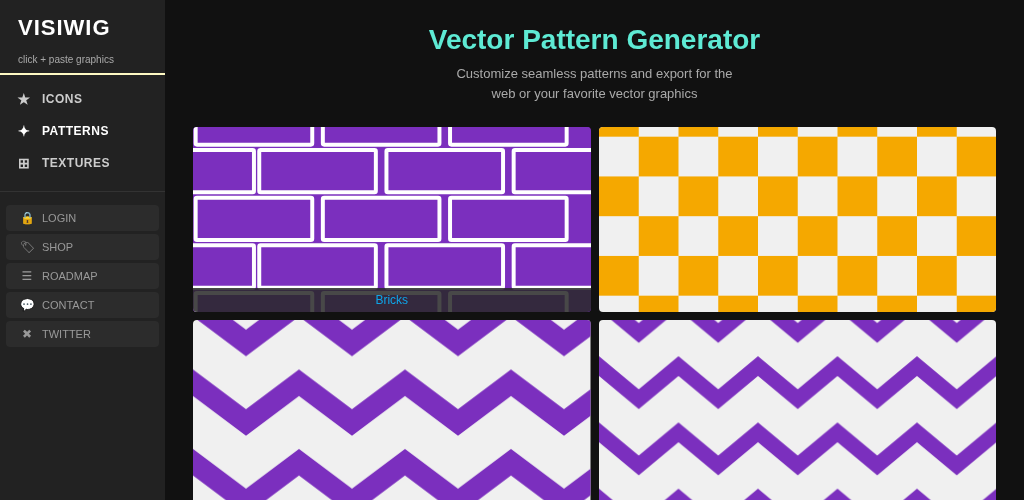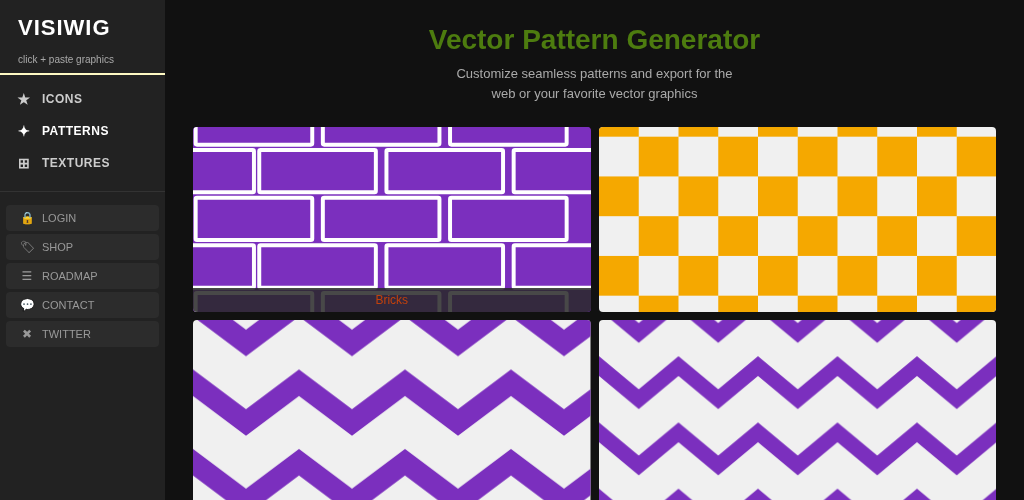--- a/index.html
+++ b/index.html
@@ -142,21 +142,21 @@
     }
 
     #main-header {
       text-align: center;
       margin-bottom: 24px;
     }
 
     #main-title {
       font-size: 28px;
       font-weight: 900;
-      color: #4d7c0f;
+      color: #5eead4;
       margin-bottom: 8px;
     }
 
     #main-subtitle {
       font-size: 13px;
       color: #aaa;
       line-height: 1.5;
     }
 
     .pattern-grid {
@@ -177,21 +177,21 @@
       width: 100%;
       height: 100%;
     }
 
     .pattern-label {
       position: absolute;
       bottom: 0;
       left: 0;
       right: 0;
       background: rgba(40,40,40,0.85);
-      color: #c2410c;
+      color: #0ea5e9;
       font-size: 12px;
       text-align: center;
       padding: 5px 0;
     }
 
     
     .bricks-svg {
       background: #7B2FBE;
     }
   </style>

